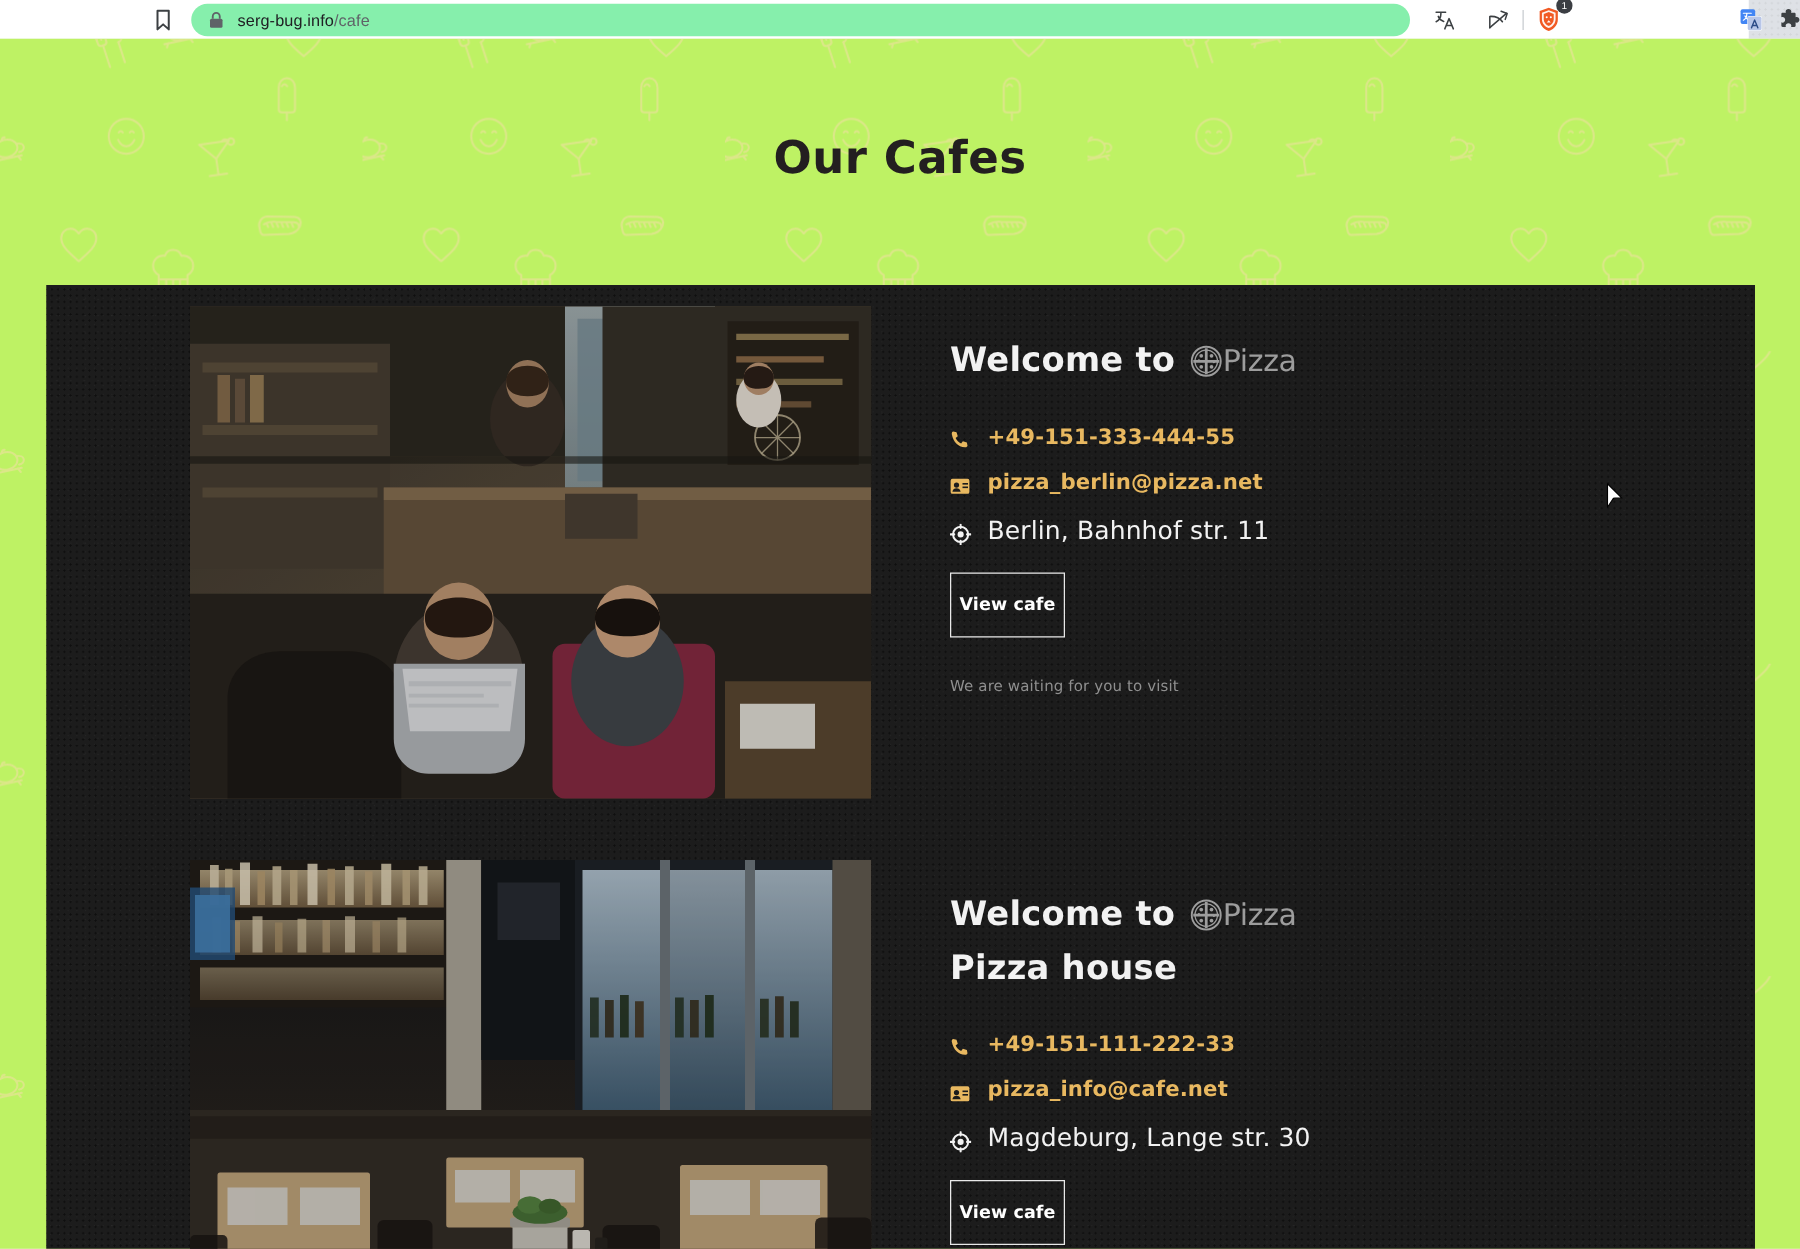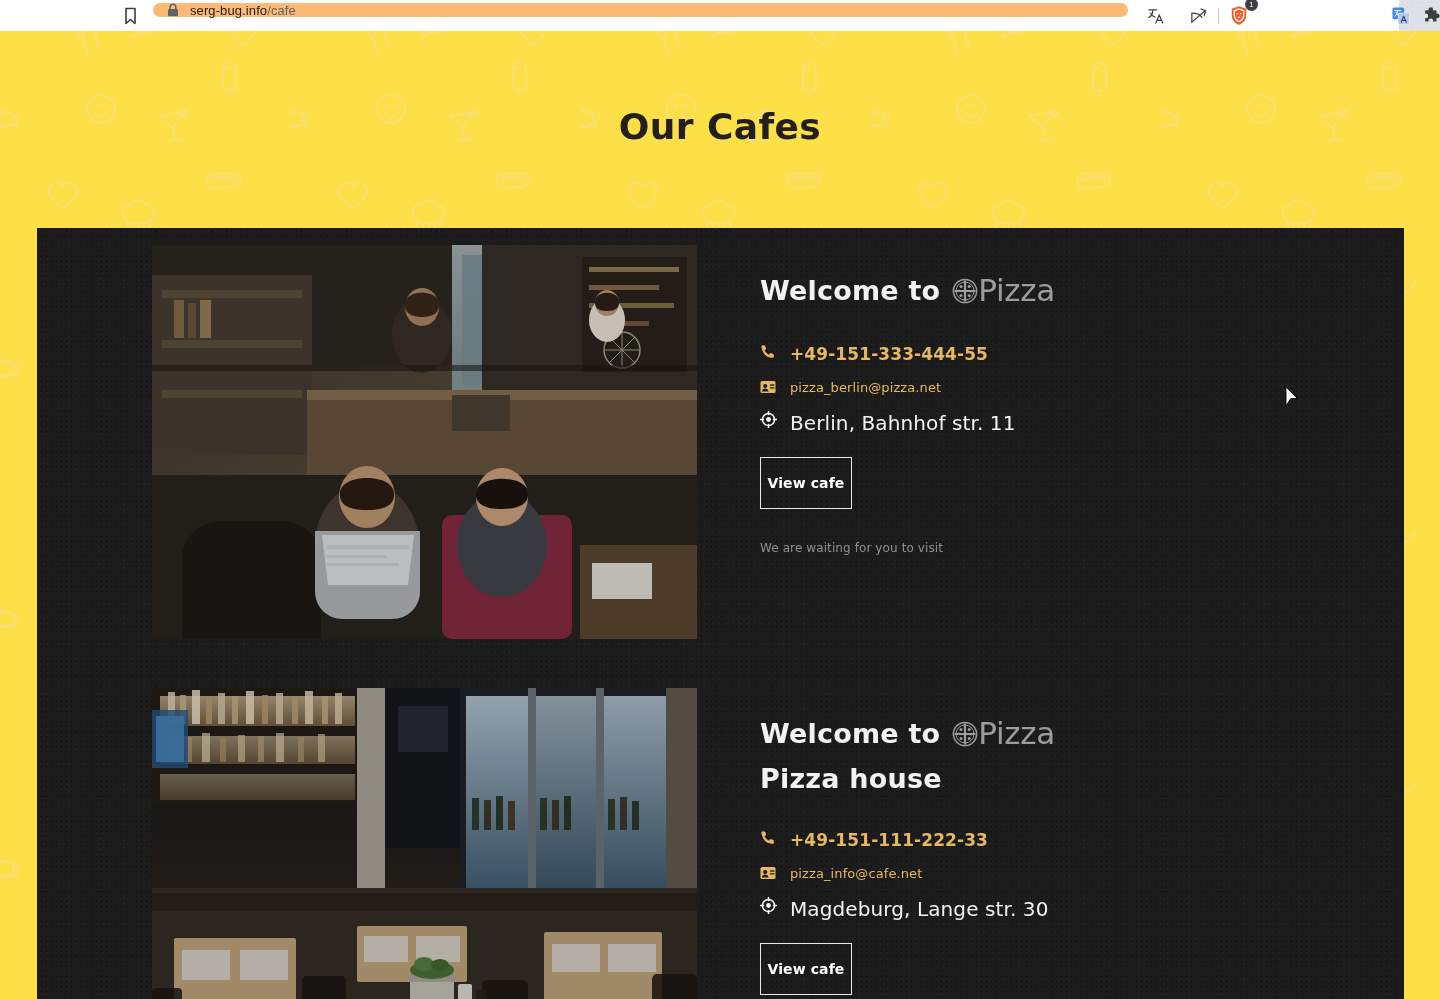--- a/index.html
+++ b/index.html
@@ -28,22 +28,22 @@
     border-bottom-right-radius: 0;
     display: flex; align-items: center;
   }
   .bookmark-btn {
     position: absolute; left: 120px; top: 6px;
     width: 20px; height: 20px;
     display: flex; align-items: center; justify-content: center;
   }
   .url-pill {
     position: absolute; left: 153px; top: 3px;
-    width: 975px; height: 14px;
-    background: #fdba74;
+    width: 975px; height: 26px;
+    background: #86efac;
     border-radius: 13px;
     display: flex; align-items: center;
     padding-left: 14px;
   }
   .lock-icon { width: 12px; height: 14px; margin-right: 11px; flex: none; }
   .url-text {
     font-size: 13px; color: #5f6368; letter-spacing: 0.1px;
     white-space: nowrap;
   }
   .url-text .host { color: #202124; }
@@ -74,21 +74,21 @@
     font-size: 8px; line-height: 13px; text-align: center;
     font-family: "Liberation Sans", sans-serif;
   }
   .gtrans-icon-wrap { position: absolute; left: 1392px; top: 7px; }
   .puzzle-icon-wrap { position: absolute; left: 1423px; top: 6px; }
 
   
   #page {
     position: absolute; top: 31px; left: 0;
     width: 1440px; height: 968px;
-    background-color: #fde047;
+    background-color: #bef264;
     overflow: hidden;
   }
   #doodle-layer {
     position: absolute; inset: 0;
     opacity: 1;
   }
 
   .page-title {
     position: absolute; top: 75px; left: 0; width: 1440px;
     text-align: center;
@@ -152,45 +152,45 @@
     white-space: nowrap;
     text-align: center;
   }
   .brand-mark {
     display: inline-flex; align-items: center;
     margin-left: 12px;
   }
   .brand-word {
     color: #9d9d9d;
     font-family: "DejaVu Sans", sans-serif;
-    font-size: 31px; font-weight: 500;
+    font-size: 24px; font-weight: 500;
     letter-spacing: -0.3px;
   }
   .cafe-name {
     font-family: "DejaVu Sans", sans-serif;
     font-size: 27px;
     font-weight: 600;
     color: #f2f2f2;
     letter-spacing: 0.2px;
     margin-top: 16px;
     line-height: 1.0;
   }
   .contact-list { margin-top: 38px; }
   .contact-row {
-    display: flex; align-items: flex-start;
+    display: flex; align-items: flex-end;
     margin-bottom: 16px;
   }
   .contact-row .ci { width: 20px; flex: none; display: flex; align-items: center; }
   .contact-text {
     margin-left: 10px;
     font-family: "DejaVu Sans", sans-serif;
     letter-spacing: 0.1px;
   }
   .contact-phone { color: #e8b860; font-size: 17px; font-weight: 600; }
-  .contact-email { color: #e8b860; font-size: 13px; font-weight: 400; }
+  .contact-email { color: #e8b860; font-size: 17px; font-weight: 700; }
   .contact-address { color: #f2f2f2; font-size: 20px; font-weight: 400; }
 
   .view-btn {
     margin-top: 22px;
     width: 92px; height: 52px;
     border: 1px solid #e9e9e9;
     background: transparent;
     color: #ffffff;
     font-family: "DejaVu Sans", sans-serif;
     font-size: 14px;

